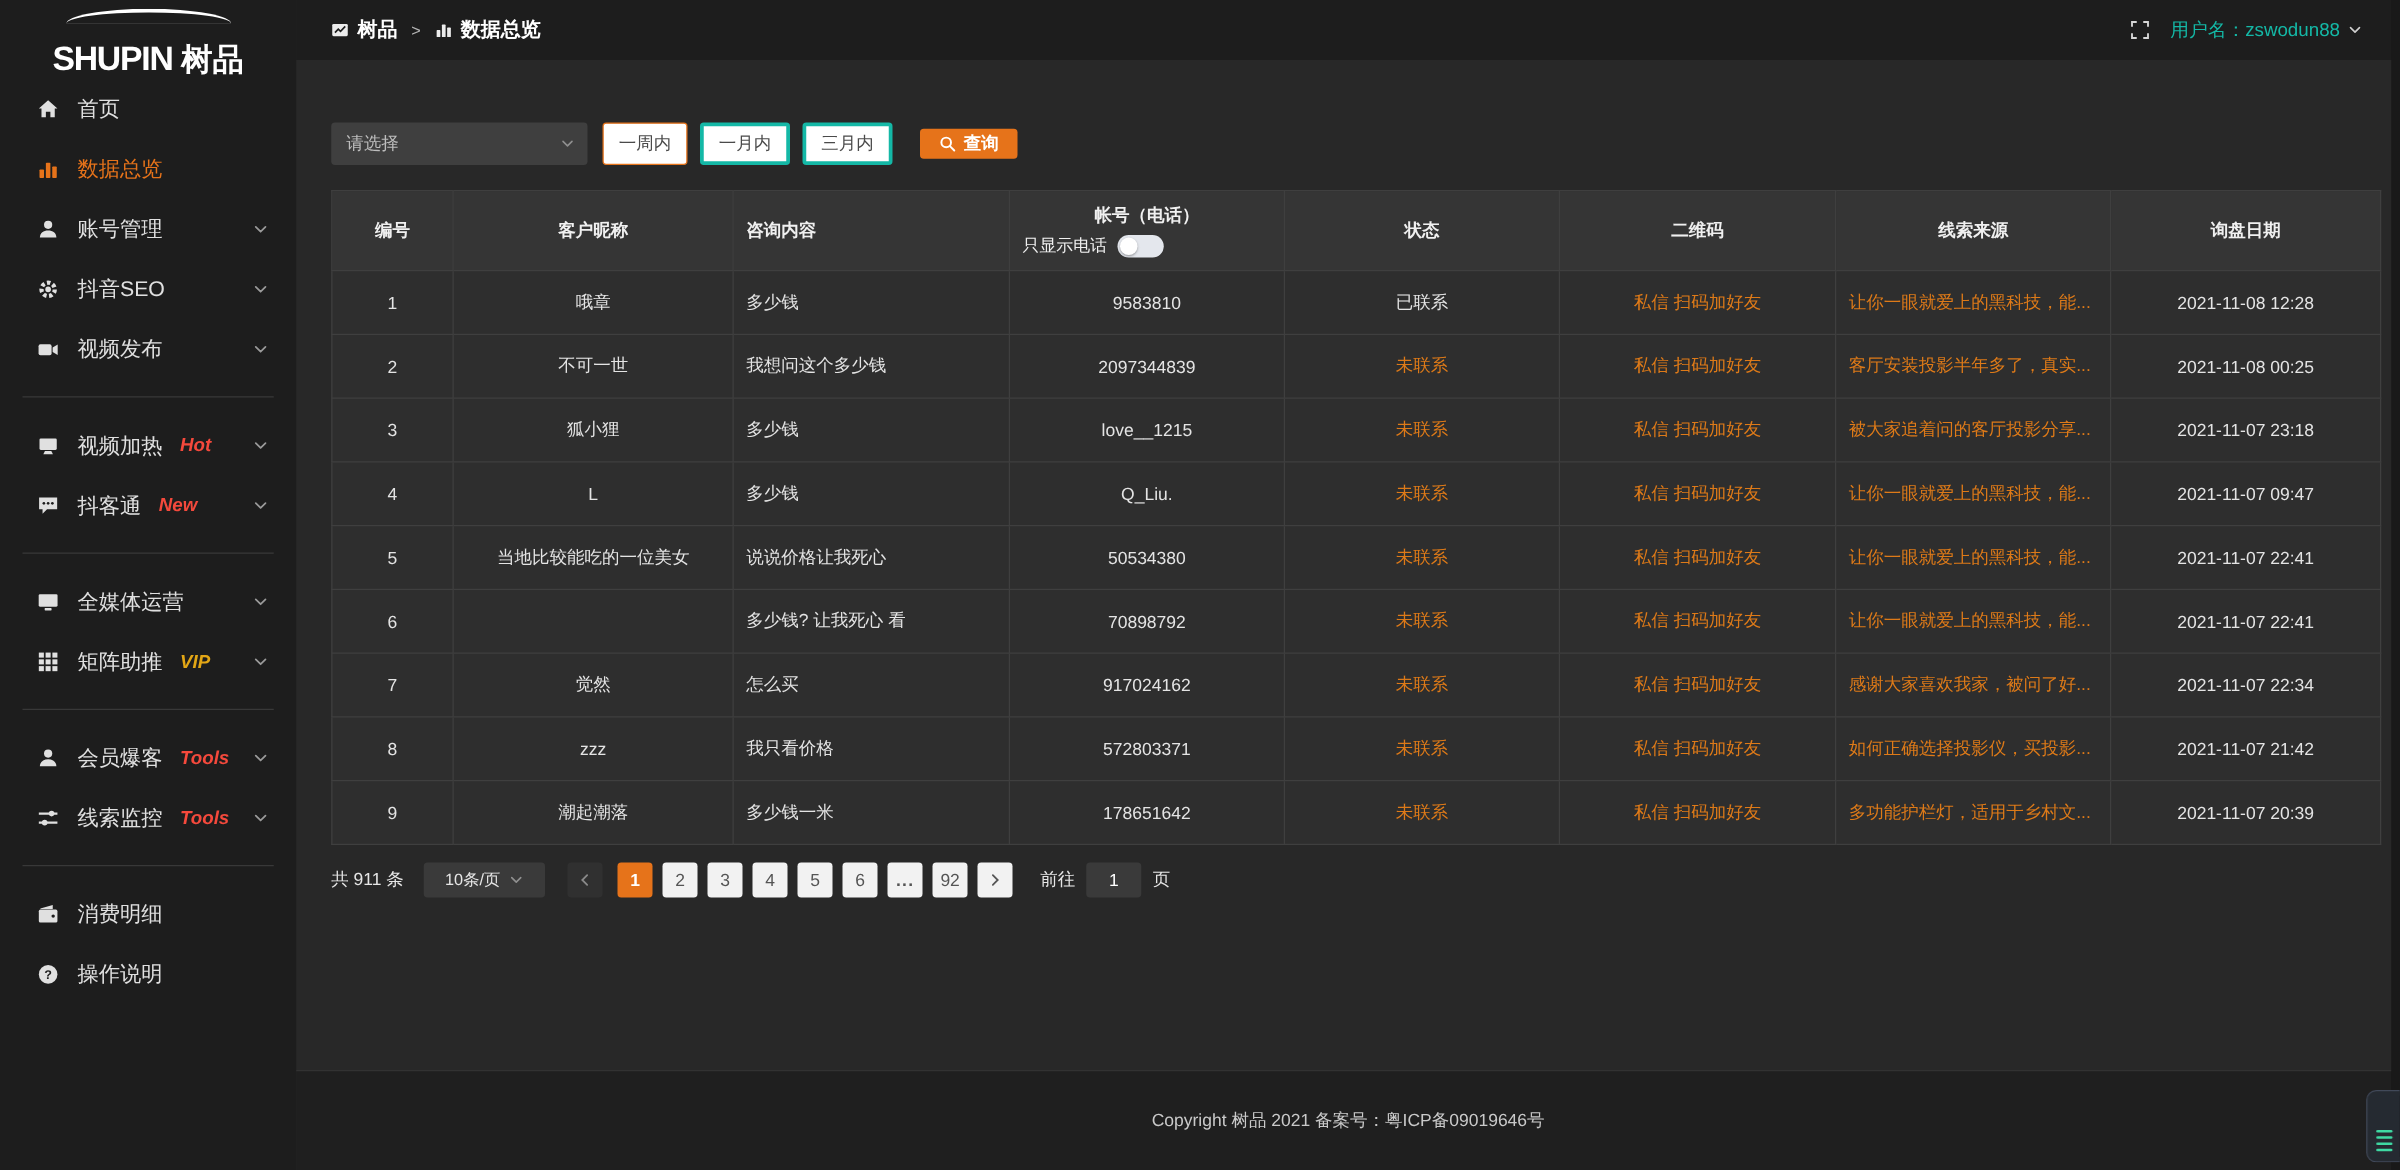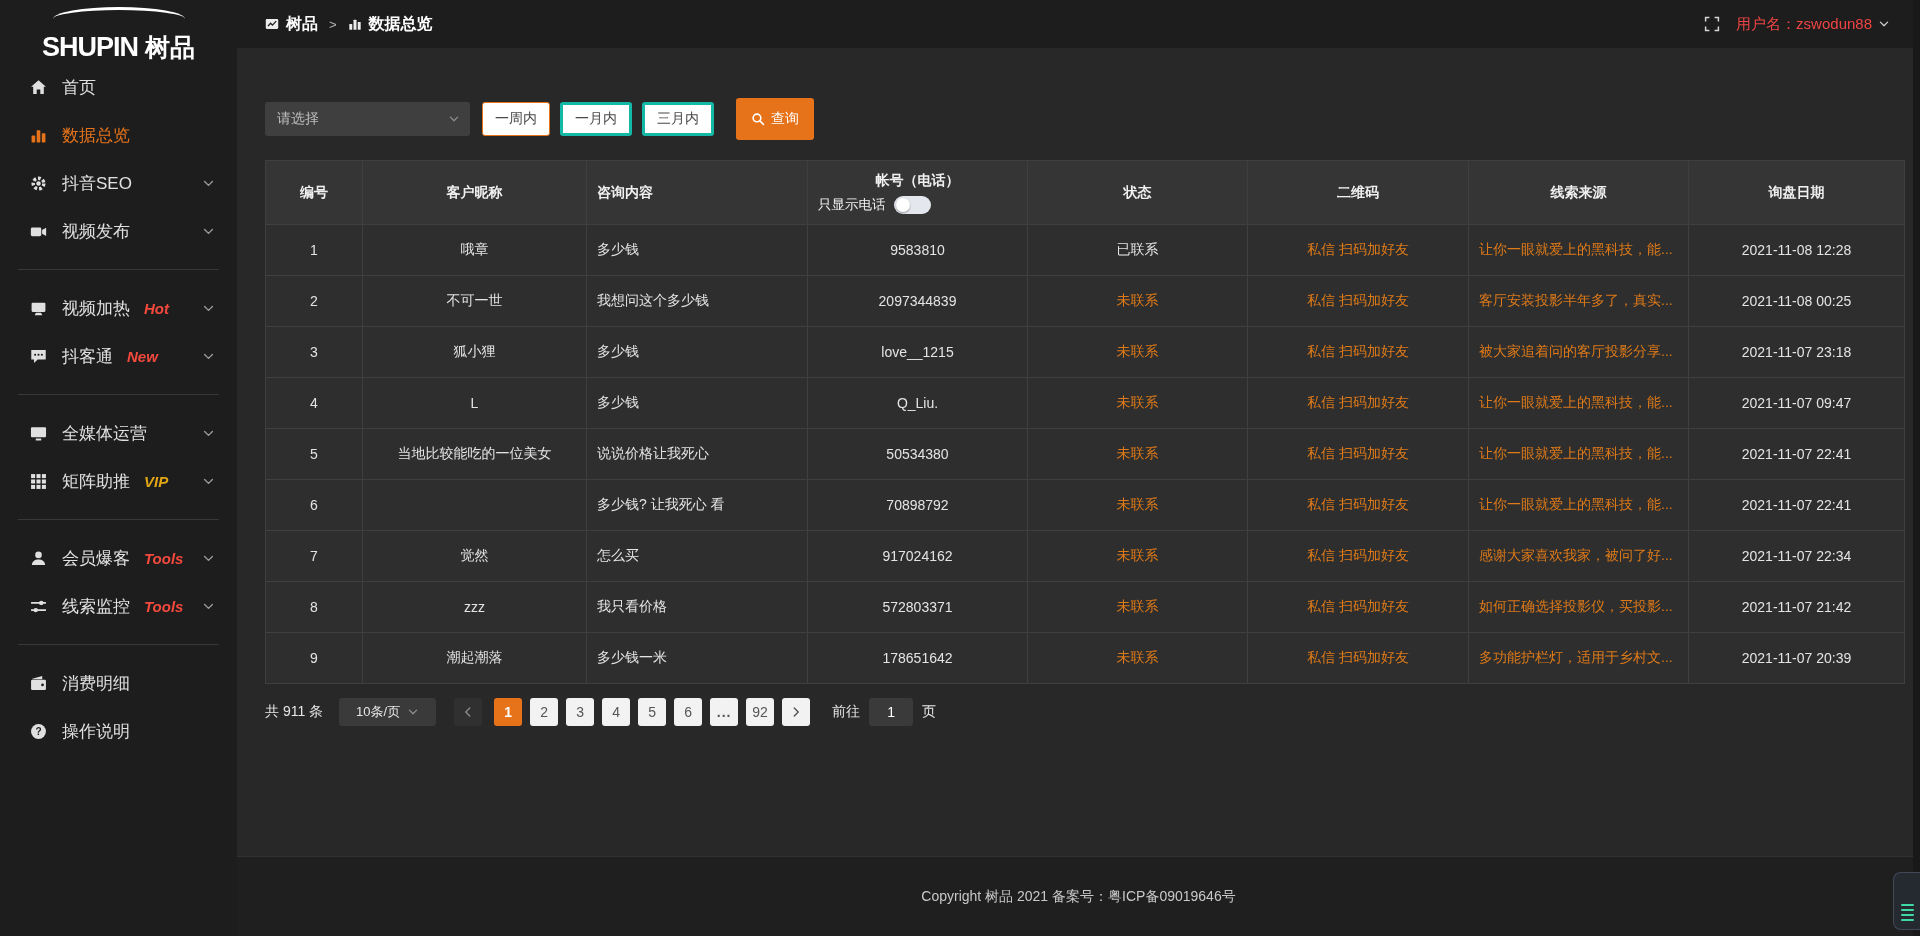--- a/index.html
+++ b/index.html
@@ -29,38 +29,38 @@
   .badge-red{color:var(--badge-red)} .badge-yellow{color:var(--badge-yellow)}
   .mi-arrow{margin-left:auto;width:13px;height:13px;color:#9a9a9a;display:inline-flex}
   .menu-divider{height:1px;background:#383838;margin:14px 18px}
 
   
   .main{flex:1;display:flex;flex-direction:column;min-width:0}
   .topbar{height:48px;flex:none;background:var(--sidebar-bg);display:flex;align-items:center;justify-content:space-between;padding:0 30px 0 28px}
   .breadcrumb{display:flex;align-items:center;gap:7px;color:#fff;font-size:16px;font-weight:bold}
   .bc-sep{color:#b5b5b5;font-weight:normal;margin:0 4px;font-size:13px}
   .bc-icon{width:14px;height:14px;display:inline-flex;color:#ececec}
-  .topbar-right{display:flex;align-items:center;gap:16px;color:#ef4444;font-size:15px}
+  .topbar-right{display:flex;align-items:center;gap:16px;color:#14b8a6;font-size:15px}
   .fs-icon{width:16px;height:16px;color:#d6d6d6;display:inline-flex;cursor:pointer}
   .user-chip{display:flex;align-items:center;gap:6px;cursor:pointer}
   .user-arrow{width:12px;height:12px;color:#cfcfcf;display:inline-flex}
 
   .content{flex:1;padding:30px 15px 0 28px;min-height:0}
 
   .tabs{display:flex;gap:14px}
   .tab{height:32px;padding:0 16px;display:flex;align-items:center;background:#3a3a3a;color:#ededed;font-size:14px;font-weight:bold;border-radius:2px;cursor:pointer}
   .tab.active{background:var(--accent);color:#fff}
 
   .filters{margin-top:20px;display:flex;align-items:center}
   .select{width:205px;height:34px;background:#3f3f3f;border-radius:3px;display:flex;align-items:center;justify-content:space-between;padding:0 10px 0 12px;color:#bdbdbd;font-size:14px;cursor:pointer}
   .sel-arrow{width:12px;height:12px;color:#8f8f8f;display:inline-flex}
   .ranges{display:flex;gap:10px;margin-left:12px}
   .range-btn{height:34px;padding:0 12px;background:#fff;border:3px solid #14b8a6;border-radius:3px;color:#4a4a4a;font-size:14px;display:flex;align-items:center;cursor:pointer;font-family:inherit}
   .range-btn.active{border:1px solid var(--accent)}
-  .query-btn{margin-left:22px;height:42px;padding:0 15px;background:var(--accent);border:none;border-radius:3px;color:#fff;font-size:14px;display:flex;align-items:center;gap:6px;cursor:pointer;font-weight:normal;font-family:inherit}
+  .query-btn{margin-left:22px;height:24px;padding:0 15px;background:var(--accent);border:none;border-radius:3px;color:#fff;font-size:14px;display:flex;align-items:center;gap:6px;cursor:pointer;font-weight:bold;font-family:inherit}
   .q-icon{width:14px;height:14px;color:#fff;display:inline-flex}
 
   .data-table{margin-top:20px;width:100%;border-collapse:collapse;table-layout:fixed;background:var(--table-row-bg)}
   .data-table th,.data-table td{border:1px solid var(--table-border);font-size:14px;color:#e4e4e4;height:51px;padding:0 10px;white-space:nowrap;overflow:hidden}
   .data-table thead th{background:var(--table-header-bg);height:64px;font-weight:bold;color:#f0f0f0}
   .c-center{text-align:center}
   .c-left{text-align:left;padding-left:14px}
   .toggle-row{display:flex;align-items:center;justify-content:flex-start;gap:8px;margin-top:6px;font-weight:normal;font-size:13.5px}
   .switch{width:37px;height:18px;border-radius:9px;background:#e4e7ed;position:relative;display:inline-block;cursor:pointer;flex:none}
   .switch::after{content:'';position:absolute;left:2px;top:2px;width:14px;height:14px;border-radius:50%;background:#fff;box-shadow:0 1px 2px rgba(0,0,0,.35)}
@@ -118,20 +118,37 @@
                 <rect x="1.5" y="8" width="3.4" height="6.5" rx="0.6"></rect>
                 <rect x="6.3" y="3" width="3.4" height="11.5" rx="0.6"></rect>
                 <rect x="11.1" y="5.8" width="3.4" height="8.7" rx="0.6"></rect>
               </g>
             </svg>
           </span>
     <span class="mi-label">数据总览</span>
 
   </div>
 
+  <div class="menu-item">
+    <span class="mi-icon">
+            <svg viewBox="0 0 16 16" width="100%" height="100%" xmlns="http://www.w3.org/2000/svg">
+              <g fill="currentColor">
+                <circle cx="8" cy="4.6" r="3.1"></circle>
+                <path d="M1.8 14.2c0-3.5 2.7-5.3 6.2-5.3s6.2 1.8 6.2 5.3z"></path>
+              </g>
+            </svg>
+          </span>
+    <span class="mi-label">账号管理</span>
+
+    <span class="mi-arrow">
+            <svg viewBox="0 0 16 16" width="100%" height="100%" xmlns="http://www.w3.org/2000/svg">
+              <path d="M3.2 5.5 8 10.3l4.8-4.8" fill="none" stroke="currentColor" stroke-width="1.7" stroke-linecap="round" stroke-linejoin="round"></path>
+            </svg>
+          </span>
+  </div>
 
   <div class="menu-item">
     <span class="mi-icon">
             <svg viewBox="0 0 16 16" width="100%" height="100%" xmlns="http://www.w3.org/2000/svg">
               <circle cx="8" cy="8" r="5" fill="none" stroke="currentColor" stroke-width="3.2" stroke-dasharray="2.6 1.9"></circle>
               <circle cx="8" cy="8" r="2.1" fill="currentColor"></circle>
             </svg>
           </span>
     <span class="mi-label">抖音SEO</span>
 

